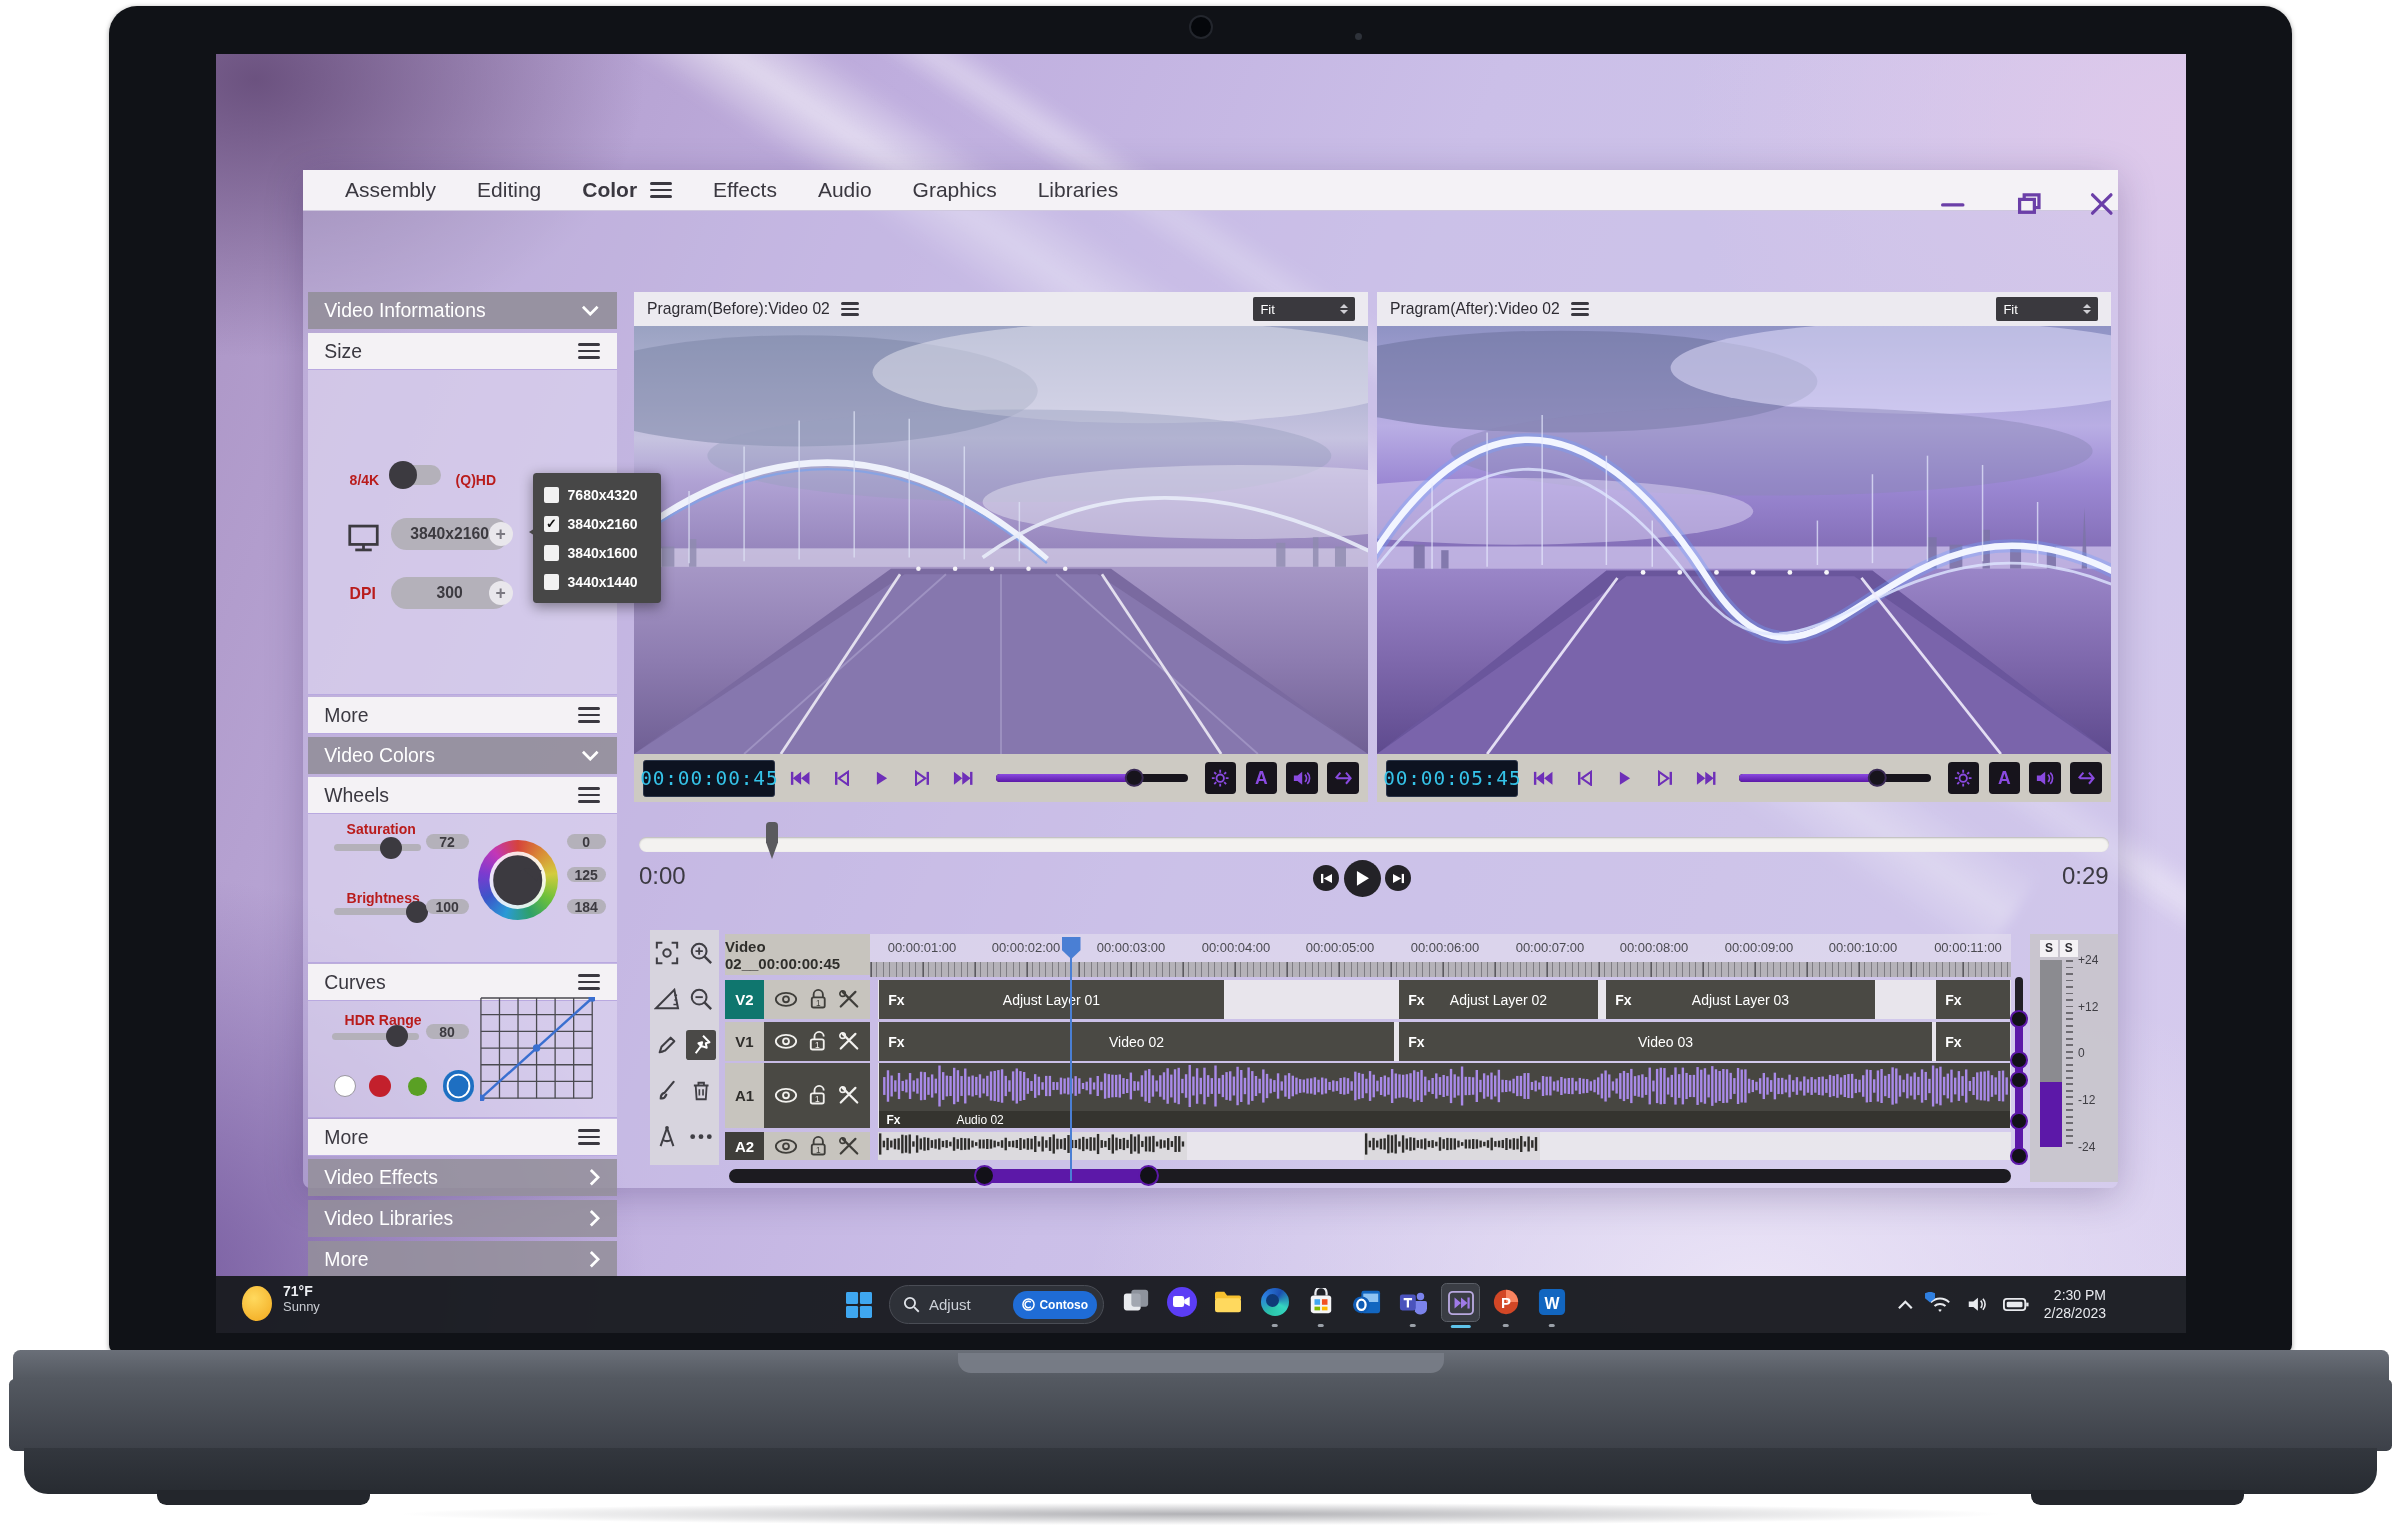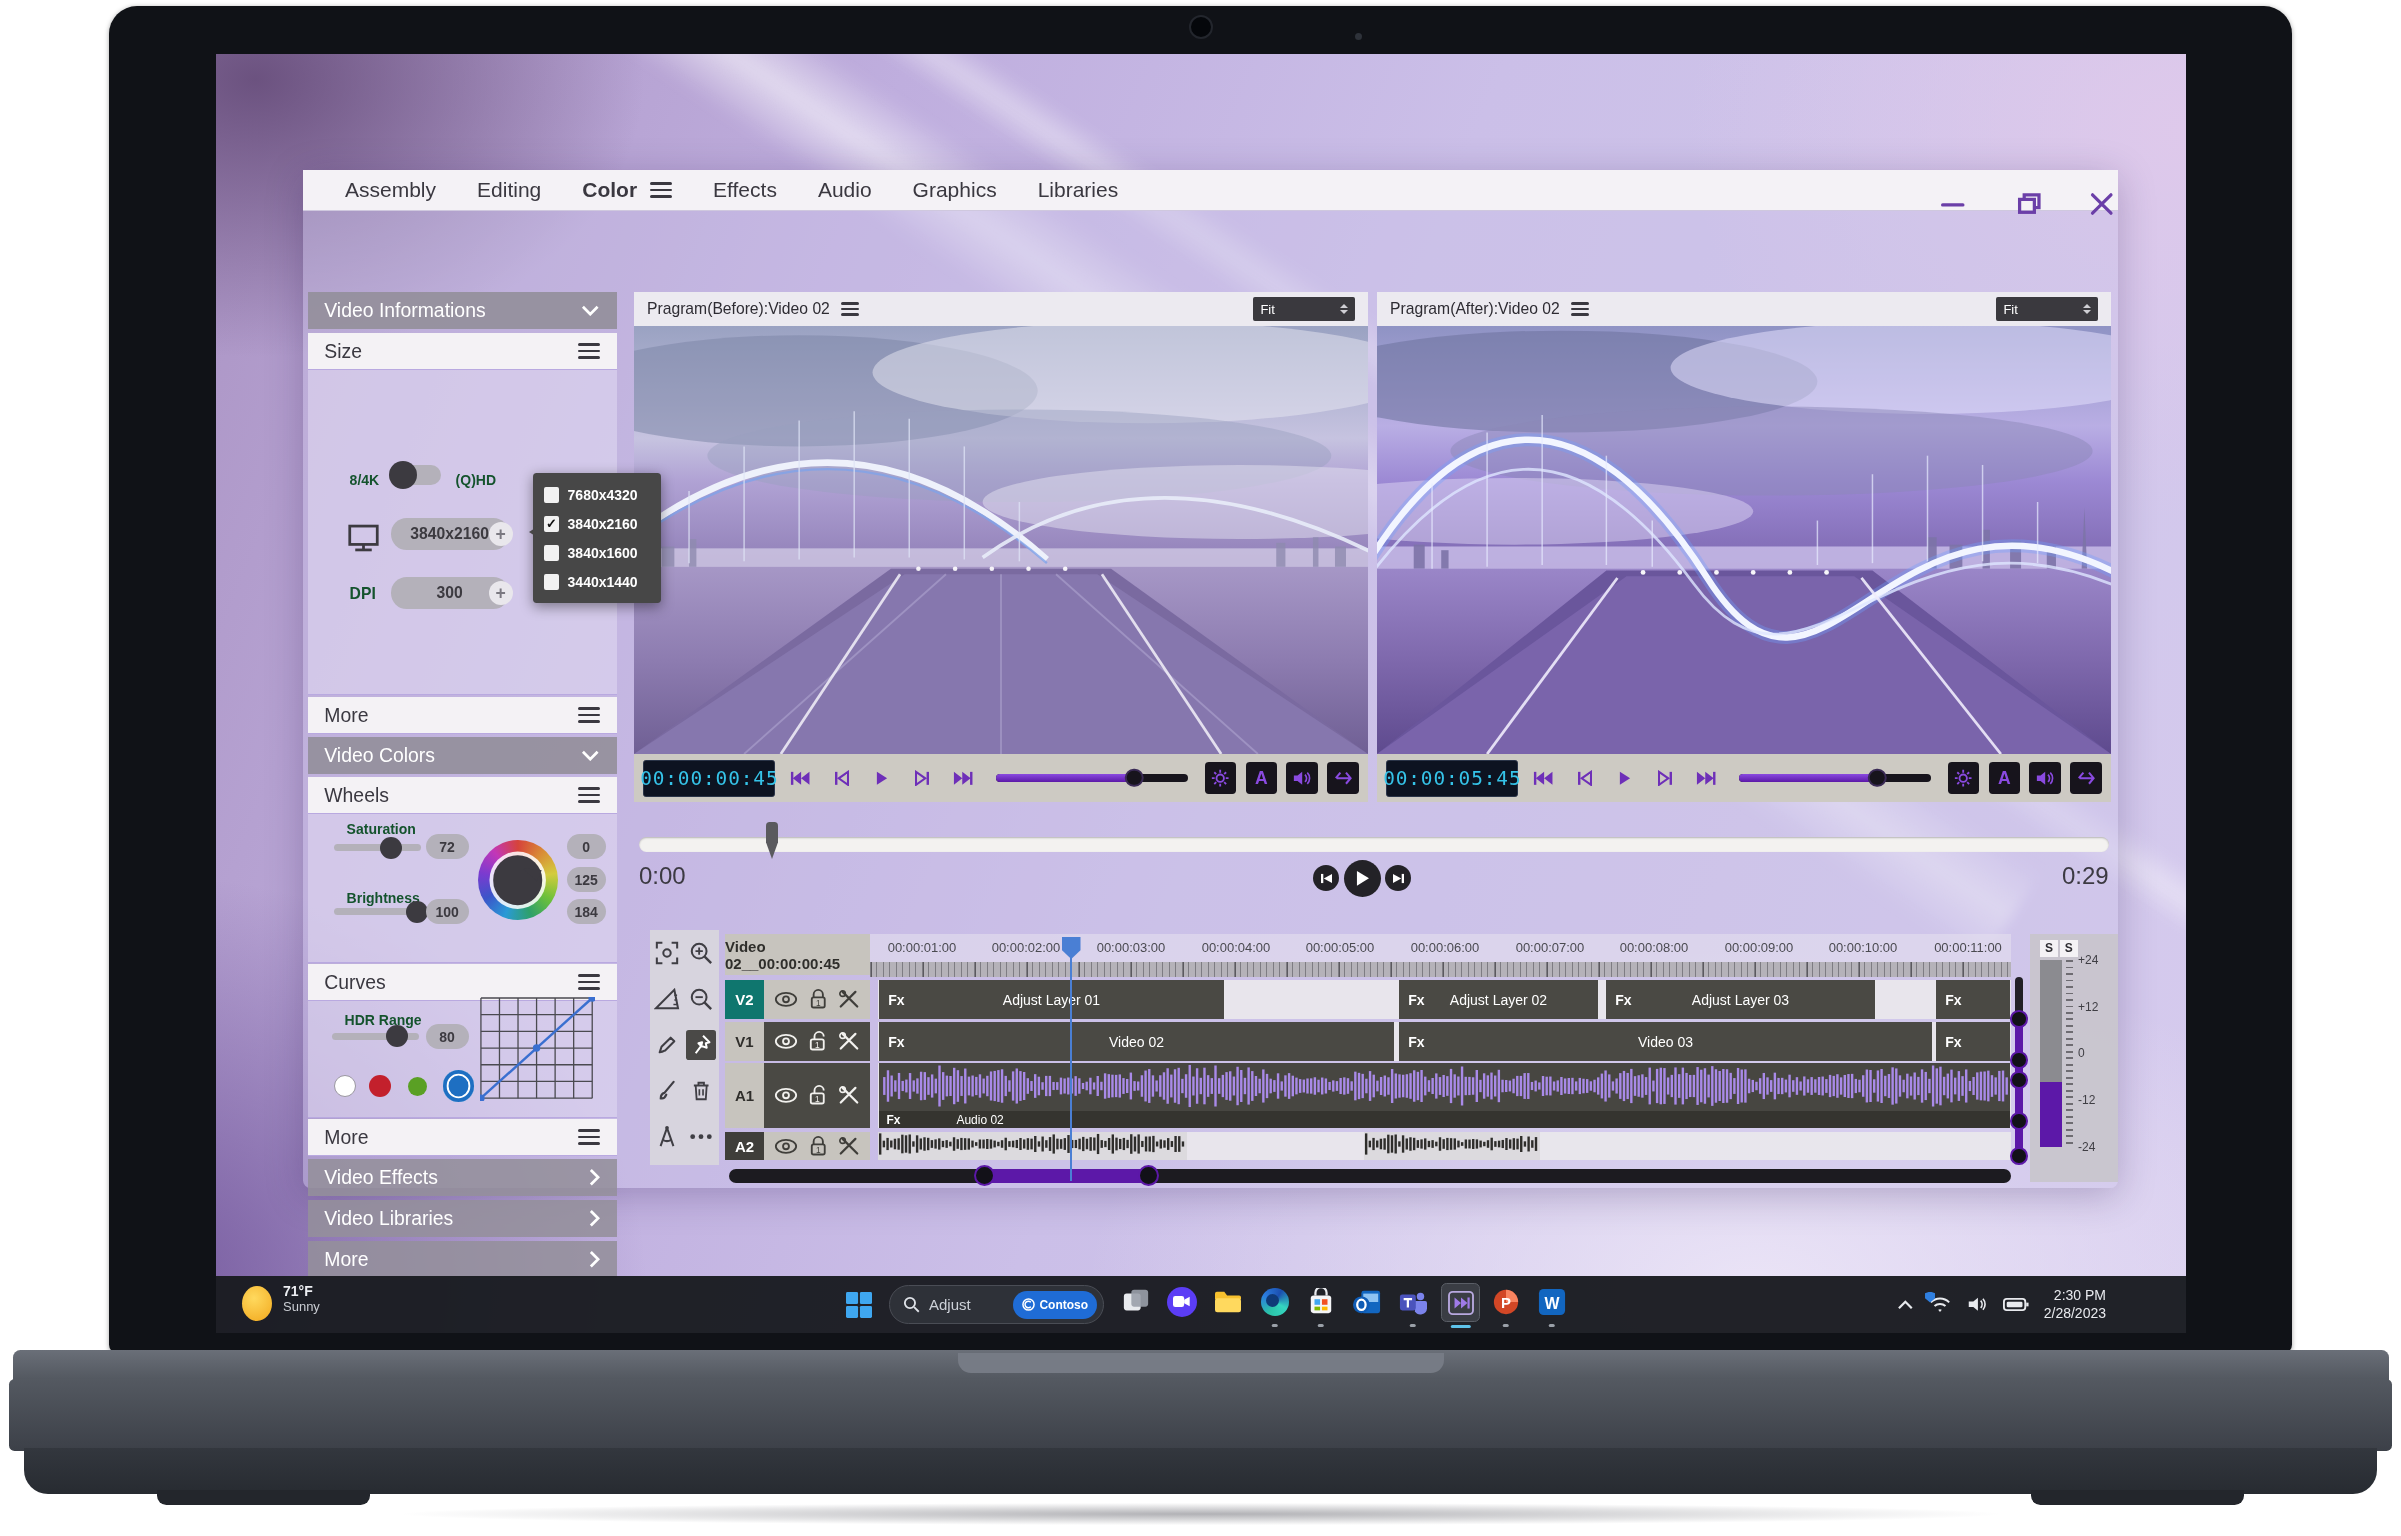--- a/index.html
+++ b/index.html
@@ -37,22 +37,22 @@
   .sidebar{left:4.6px;top:122px;width:309px;height:866px;}
   .sb-gray,.sb-white,.sb-action{position:absolute;left:0;width:309px;height:37px;display:flex;align-items:center;justify-content:space-between;padding:0 16.7px;box-sizing:border-box;font-size:19.4px;}
   .sb-gray{background:rgba(148,143,155,.92);color:#fff;}
   .sb-white{background:#f4f2f5;color:#3a3840;border-bottom:1.9px solid #b9a9e0;}
   .sb-action{background:rgba(148,143,155,.88);color:#fff;margin-top:0;}
   .sb-body{position:absolute;left:0;width:309px;background:rgba(225,219,242,.55);border-bottom:1.9px solid #b9a9e0;}
   .pill{background:#b4b1ba;color:#3c3a40;border-radius:15.7px;display:flex;align-items:center;justify-content:center;font-weight:bold;font-size:15.7px;}
   .plus-circle{width:24px;height:24px;border-radius:50%;background:#e9e7ec;color:#7a7880;font-size:17.6px;display:flex;align-items:center;justify-content:center;font-weight:bold;}
   .slider{position:absolute;height:7.4px;border-radius:3.7px;background:#b4b1ba;}
   .knob{position:absolute;top:-7.4px;width:22px;height:22px;border-radius:50%;background:#3c3a40;}
-  .vlabel{position:absolute;font-size:14px;font-weight:bold;color:#14532d;}
-  .vpill{position:absolute;width:43px;height:25px;border-radius:13px;background:#b4b1ba;color:#3c3a40;font-weight:bold;font-size:14px;display:flex;align-items:center;justify-content:center;}
+  .vlabel{position:absolute;font-size:14px;font-weight:bold;color:#b91c1c;}
+  .vpill{position:absolute;width:43px;height:15px;border-radius:13px;background:#b4b1ba;color:#3c3a40;font-weight:bold;font-size:14px;display:flex;align-items:center;justify-content:center;}
   .dropdown{position:absolute;left:230px;top:225px;width:128px;height:130px;background:#474747;border-radius:3.7px;box-shadow:0 3.7px 13px rgba(0,0,0,.4);padding:7.4px 0 3.7px 11px;box-sizing:border-box;z-index:30;}
   .dropdown:before{content:"";position:absolute;left:-11px;top:52px;border:7.4px solid transparent;border-right:11px solid #474747;}
   .dd-row{display:flex;align-items:center;gap:8.3px;height:29px;color:#fff;font-size:14px;font-weight:bold;}
   .dd-box{width:15.7px;height:15.7px;background:#f2f2f2;border-radius:1.9px;display:flex;align-items:center;justify-content:center;color:#111;font-size:13px;}
   .wheel{position:absolute;border-radius:50%;background:conic-gradient(#d6433b,#d98a36,#d3cc3e,#6fc13a,#2ea06a,#2a9ad6,#3b55c9,#7a3bd0,#c237b8,#d6433b);}
   .wheel:after{content:"";position:absolute;left:50%;top:50%;width:62%;height:62%;transform:translate(-50%,-50%);border-radius:50%;background:#3c3a40;box-shadow:0 0 0 3.7px rgba(255,255,255,.85);}
   .wheel-pointer{position:absolute;width:0;height:0;border-left:18.5px solid #3c3a40;border-top:6.5px solid transparent;border-bottom:6.5px solid transparent;transform:rotate(-155deg);z-index:2;}
   .curve-dot{position:absolute;border-radius:50%;}
   
   .panel{position:absolute;top:122px;height:510px;background:#15803d;}

